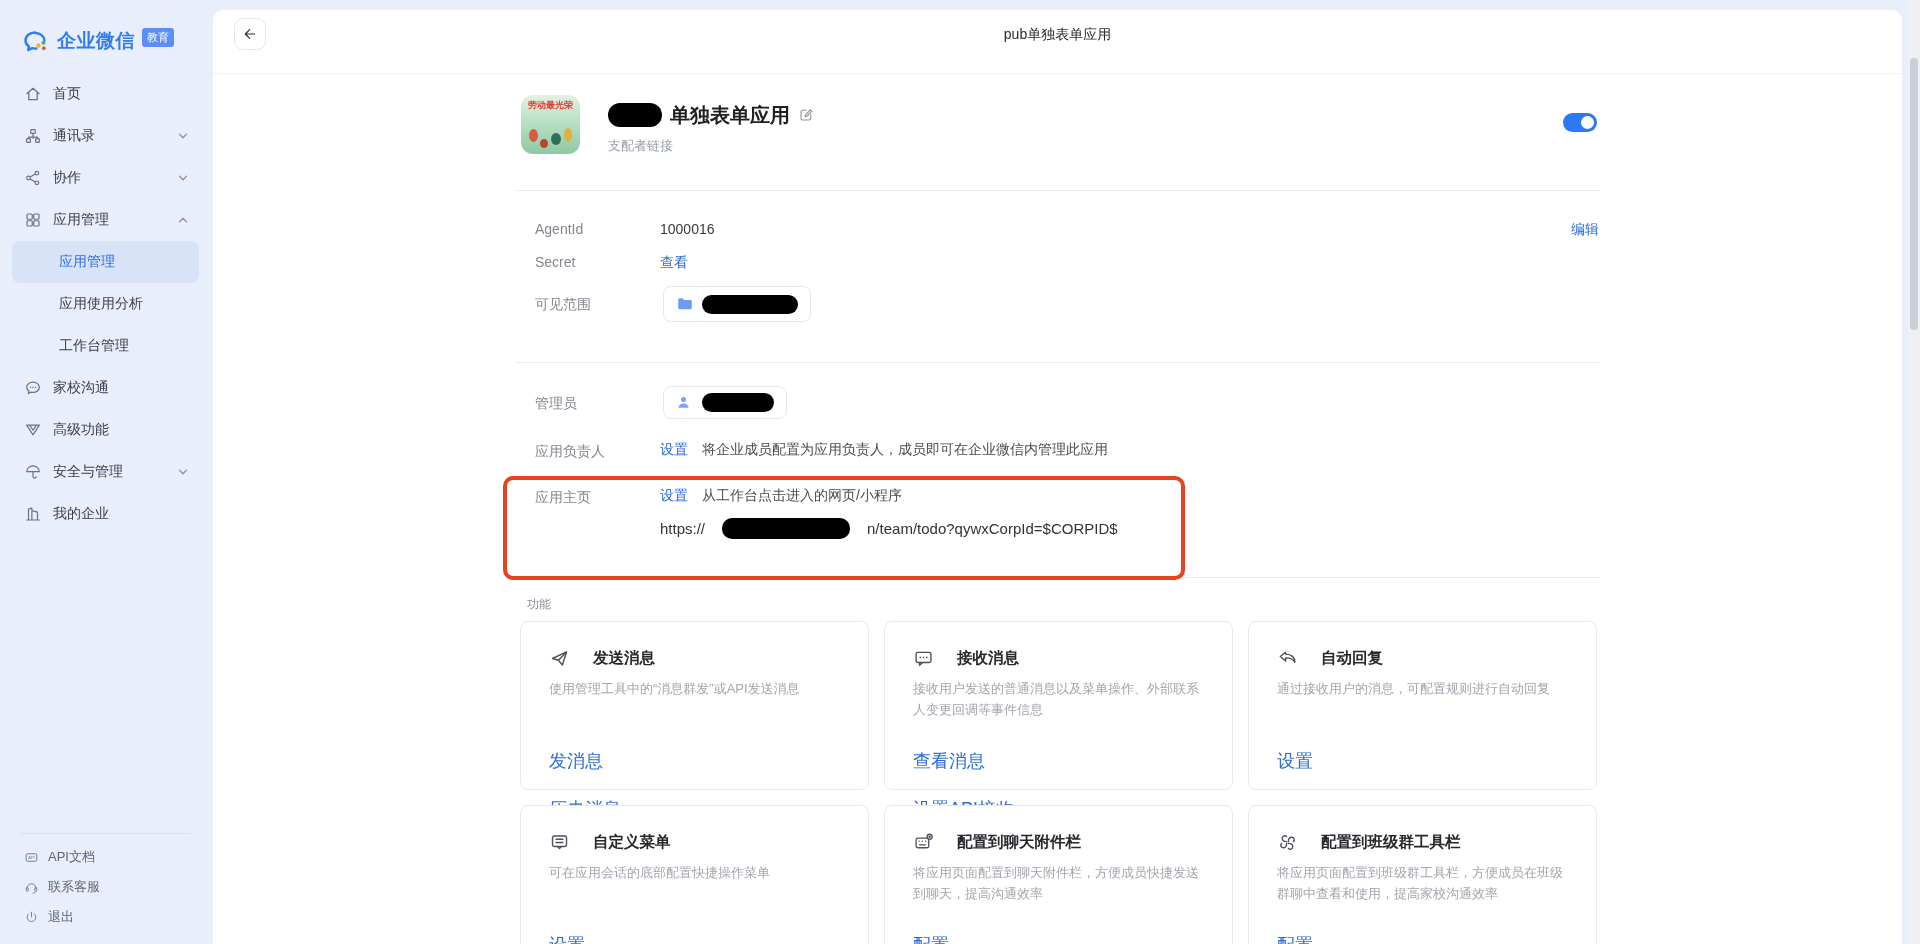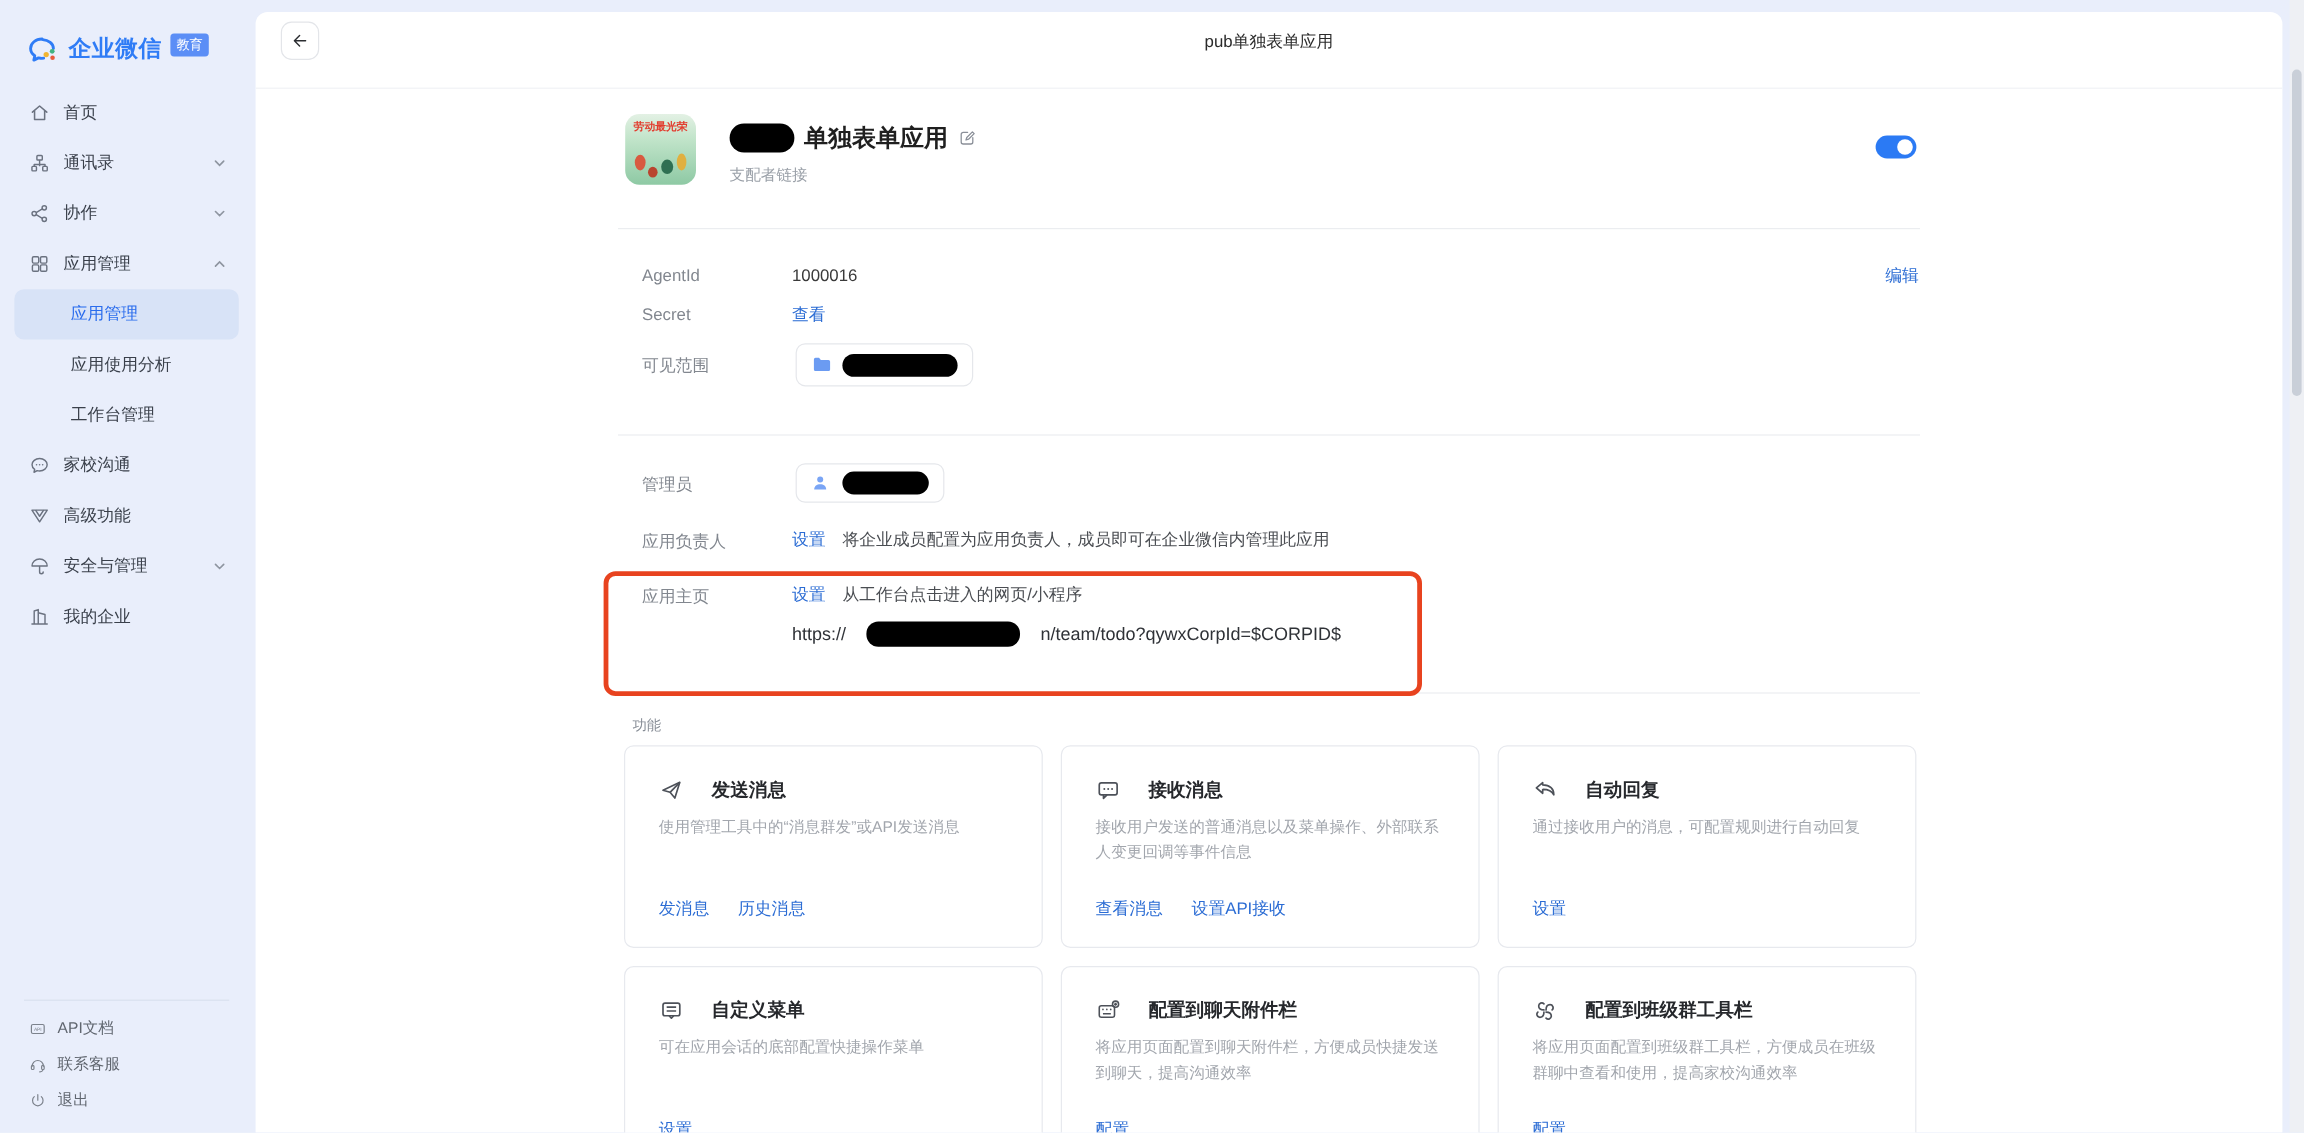--- a/index.html
+++ b/index.html
@@ -72,21 +72,21 @@
   .annotation-box { position:absolute; left:290px; top:466px; width:682px; height:104px; border:4px solid #e8431f; border-radius:10px; pointer-events:none; z-index:5; }
 
   .features-label { position:absolute; left:314px; top:586px; font-size:12px; color:#878d96; }
   .fcard { position:absolute; width:349px; height:169px; border:1px solid #e7e9ee; border-radius:8px; background:#fff; }
   .r1 { top:611px; } .r2 { top:795px; }
   .c1 { left:307px; } .c2 { left:671px; } .c3 { left:1035px; }
   .fcard-head { position:absolute; left:28px; top:26px; display:flex; align-items:center; gap:23px; }
   .fcard-icon { width:21px; height:21px; color:#4d5159; display:flex; align-items:center; }
   .fcard-title { font-size:15.5px; font-weight:600; color:#26282c; }
   .fcard-desc { position:absolute; left:28px; top:57px; width:295px; font-size:13px; line-height:1.6; color:#a2a6ad; }
-  .fcard-links { position:absolute; left:28px; top:127px; display:flex; gap:24px; font-size:14px; }
+  .fcard-links { position:absolute; left:28px; top:127px; display:flex; gap:24px; font-size:18px;flex-direction:column; }
   svg { display:block; }
 </style>
 </head>
 <body>
 
 <div class="screen">
 
   <aside class="sidebar">
     <div class="brand">
       <span class="brand-icon">

